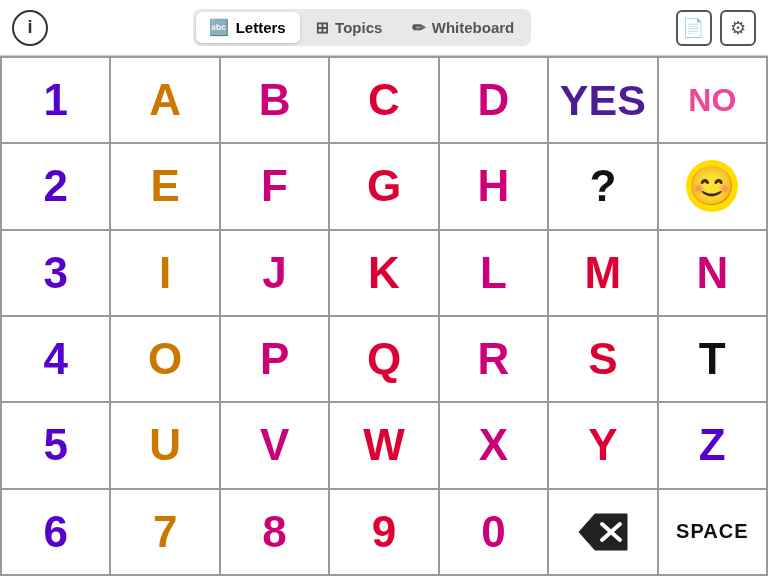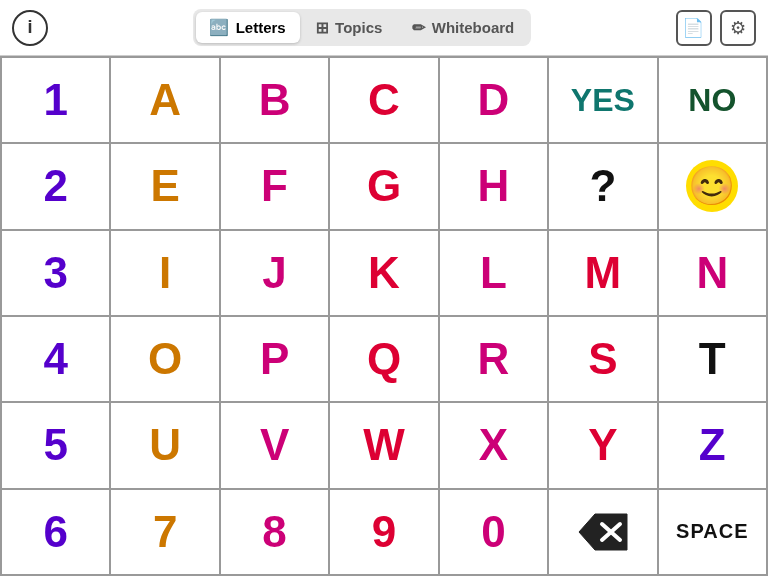--- a/index.html
+++ b/index.html
@@ -159,24 +159,24 @@
     <div class="cell">
       <span style="color: rgb(204, 0, 119);">B</span>
     </div>
     <div class="cell">
       <span style="color: rgb(221, 0, 51);">C</span>
     </div>
     <div class="cell">
       <span style="color: rgb(204, 0, 119);">D</span>
     </div>
     <div class="cell">
-      <span style="color: #0f766e; font-size: 32px;">YES</span>
-    </div>
-    <div class="cell">
-      <span style="color: #14532d; font-size: 32px;">NO</span>
+      <span style="color: #4c1d95; font-size: 43px;">YES</span>
+    </div>
+    <div class="cell">
+      <span style="color: #ec4899; font-size: 32px;">NO</span>
     </div>
     <div class="cell">
       <span style="color: rgb(85, 0, 204);">2</span>
     </div>
     <div class="cell">
       <span style="color: rgb(204, 119, 0);">E</span>
     </div>
     <div class="cell">
       <span style="color: rgb(204, 0, 119);">F</span>
     </div>

